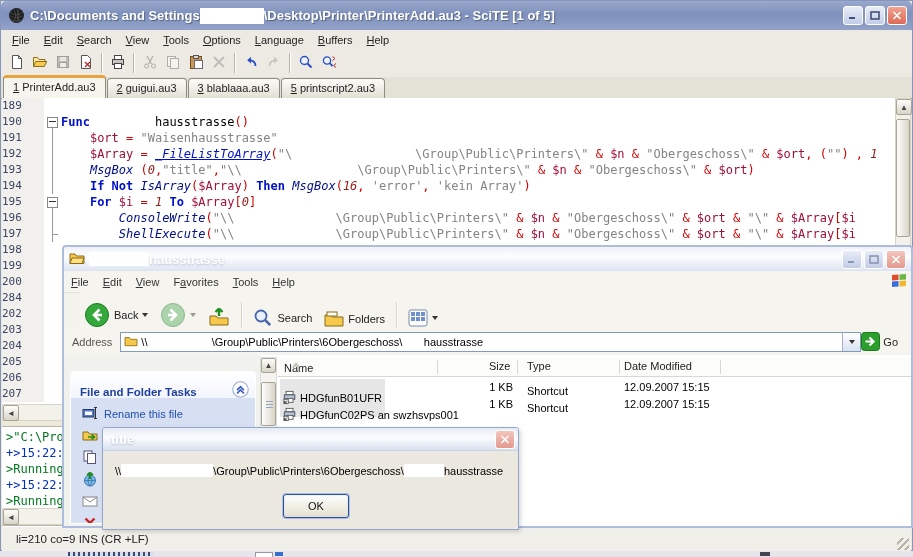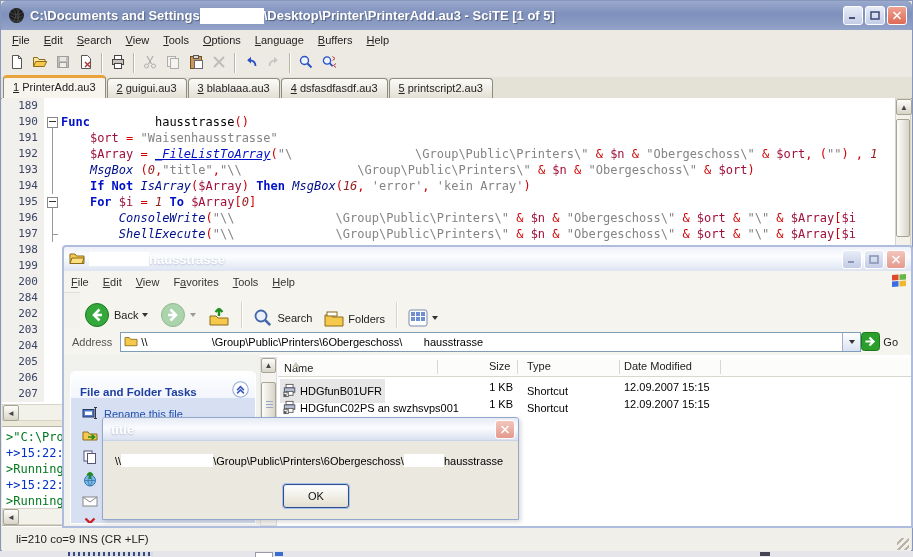--- a/index.html
+++ b/index.html
@@ -32,21 +32,21 @@
   #scite-tabbar{position:absolute;left:0;top:76px;right:0;height:21px;background:#e4e1d6;
     border-bottom:1px solid #98988c;display:flex;align-items:flex-end;padding-left:2px;}
   .tab{border:1px solid #8c8c80;border-bottom:none;border-radius:4px 4px 0 0;
        background:linear-gradient(#fcfbf8,#e2dfd4);padding:2px 9px 2px 9px;margin-right:1px;
        font-size:11px;color:#222;height:15px;line-height:14px;margin-top:16px;}
   .tab.active{background:#f6f4ec;border-top:3px solid #e8a33d;height:16px;font-weight:normal;}
   
   #editor{position:absolute;left:1px;top:97px;right:1px;height:306px;background:#fff;overflow:hidden;
           font-family:"DejaVu Sans Mono",monospace;font-size:12px;}
   .code-line{height:16px;line-height:16px;display:flex;white-space:pre;}
-  .ln{width:36px;flex:0 0 auto;text-align:right;padding-right:6px;background:#f1f0ec;
+  .ln{width:36px;flex:0 0 auto;padding-right:6px;background:#f1f0ec;
       color:#3c4566;font-size:11px;font-family:"DejaVu Sans Mono",monospace;}
   .fold{width:17px;flex:0 0 auto;position:relative;background:#fff;}
   .fold.v::before,.fold.vt::before{content:'';position:absolute;left:8px;top:0;bottom:0;width:1px;background:#999;}
   .fold.vt::after{content:'';position:absolute;left:8px;top:8px;width:6px;height:1px;background:#999;}
   .fbox{position:absolute;left:3px;top:3px;width:9px;height:9px;border:1px solid #888;background:#fff;}
   .fbox::before{content:'';position:absolute;left:1px;right:1px;top:3px;height:1px;background:#333;}
   .fold.b::after{content:'';position:absolute;left:8px;top:14px;bottom:0;width:1px;background:#999;}
   .code{flex:1;}
   .tok-kw{color:#0010c8;font-weight:bold;}
   .tok-fn{color:#000f8a;font-style:italic;}
@@ -120,29 +120,29 @@
   #task-scroll .sb-thumb{position:absolute;left:0px;top:24px;width:15px;height:44px;}
   .grip-dots{position:absolute;left:4px;top:18px;width:7px;height:8px;
     background:repeating-linear-gradient(#9aa6c2 0 1px,transparent 1px 3px);}
   
   #filelist{position:absolute;left:214px;top:0;right:0;bottom:0;background:#fff;}
   #fl-header{position:absolute;left:0;top:3px;right:0;height:18px;background:#fcfcfa;
     border-bottom:1px solid #d8d8d0;color:#222;}
   #fl-header span{position:absolute;top:2px;}
   .colsep{position:absolute;top:2px;width:1px;height:14px;background:#d8d8d0;}
   .file-row{position:absolute;left:0;right:0;height:17px;color:#000;}
-  .nmbox{position:absolute;left:2px;top:0;height:16px;display:flex;align-items:center;gap:3px;padding:4px 3px;}
+  .nmbox{position:absolute;left:2px;top:0;height:16px;display:flex;align-items:center;gap:3px;padding:11px 3px;}
   .file-row.sel .nmbox{background:#e6e6e6;}
   .fc-size{position:absolute;left:159px;width:76px;text-align:right;top:2px;}
   .fc-type{position:absolute;left:249px;top:6px;}
   .fc-date{position:absolute;left:346px;top:2px;}
   .sort-tri{display:inline-block;width:0;height:0;border-left:4px solid transparent;
     border-right:4px solid transparent;border-bottom:5px solid #cbc8ba;margin-left:8px;}
   
-  #dialog{position:absolute;left:102px;top:417px;width:417px;height:103px;z-index:40;
+  #dialog{position:absolute;left:102px;top:427px;width:417px;height:103px;z-index:40;
     background:#ebe8e0;border:1px solid #93a6cc;border-radius:3px 3px 0 0;box-sizing:border-box;
     box-shadow:2px 2px 4px rgba(0,0,0,.15);}
   #dlg-title{position:absolute;left:0;top:0;right:0;height:22px;border-radius:2px 2px 0 0;
     background:linear-gradient(#e6eaf4,#fbfcfe 45%,#d9e1f0);border-bottom:1px solid #c8d2e8;
     display:flex;align-items:center;padding-left:8px;color:#fff;font-size:13px;font-weight:bold;
     text-shadow:0 1px 2px #b0bacf;}
   #dlg-close{position:absolute;right:3px;top:2px;}
   #dlg-msg{position:absolute;left:12px;top:36px;right:6px;height:16px;color:#000;white-space:pre;}
   #dlg-msg .redact{height:13px;vertical-align:text-bottom;}
   #ok-btn{position:absolute;left:180px;top:66px;width:64px;height:22px;
@@ -275,21 +275,20 @@
               <path d="M8.6 9.1l3 3" stroke="#2a50c8" stroke-width="1.8"></path>
               <path d="M11.5 2.5l2.5 2-2.5 2" fill="none" stroke="#c03030"></path>
               <path d="M15 9.5l-2.5 2 2.5 2" fill="none" stroke="#c03030"></path>
             </svg></span>
         </span>
       </div>
     <div id="scite-tabbar">
         <div class="tab active"><u>1</u> PrinterAdd.au3</div>
         <div class="tab"><u>2</u> guigui.au3</div>
         <div class="tab"><u>3</u> blablaaa.au3</div>
-        <div class="tab"><u>4</u> dsfasdfasdf.au3</div>
         <div class="tab"><u>5</u> printscript2.au3</div>
       </div>
     <div id="editor">
         <div class="code-line"><span class="ln">189</span><span class="fold"></span><span class="code"></span></div>
         <div class="code-line"><span class="ln">190</span><span class="fold b"><i class="fbox"></i></span><span class="code"><span class="tok-kw">Func</span><span class="tok-pl">         </span><span class="tok-pl">hausstrasse</span><span class="tok-op">()</span></span></div>
         <div class="code-line"><span class="ln">191</span><span class="fold v"></span><span class="code"><span class="tok-pl">    </span><span class="tok-var">$ort</span><span class="tok-op"> = </span><span class="tok-str">"Waisenhausstrasse"</span></span></div>
         <div class="code-line"><span class="ln">192</span><span class="fold v"></span><span class="code"><span class="tok-pl">    </span><span class="tok-var">$Array</span><span class="tok-op"> = </span><span class="tok-ufn">_FileListToArray</span><span class="tok-op">(</span><span class="tok-str">"\                 \Group\Public\Printers\"</span><span class="tok-op"> &amp; </span><span class="tok-var">$n</span><span class="tok-op"> &amp; </span><span class="tok-str">"Obergeschoss\"</span><span class="tok-op"> &amp; </span><span class="tok-var">$ort</span><span class="tok-op">, (</span><span class="tok-str">""</span><span class="tok-op">) , </span><span class="tok-num">1</span></span></div>
         <div class="code-line"><span class="ln">193</span><span class="fold v"></span><span class="code"><span class="tok-pl">    </span><span class="tok-fn">MsgBox</span><span class="tok-op"> (</span><span class="tok-num">0</span><span class="tok-op">,</span><span class="tok-str">"title"</span><span class="tok-op">,</span><span class="tok-str">"\\                \Group\Public\Printers\"</span><span class="tok-op"> &amp; </span><span class="tok-var">$n</span><span class="tok-op"> &amp; </span><span class="tok-str">"Obergeschoss\"</span><span class="tok-op"> &amp; </span><span class="tok-var">$ort</span><span class="tok-op">)</span></span></div>
         <div class="code-line"><span class="ln">194</span><span class="fold v"></span><span class="code"><span class="tok-pl">    </span><span class="tok-kw">If</span><span class="tok-pl"> </span><span class="tok-kw">Not</span><span class="tok-pl"> </span><span class="tok-fn">IsArray</span><span class="tok-op">(</span><span class="tok-var">$Array</span><span class="tok-op">) </span><span class="tok-kw">Then</span><span class="tok-pl"> </span><span class="tok-fn">MsgBox</span><span class="tok-op">(</span><span class="tok-num">16</span><span class="tok-op">, </span><span class="tok-str">'error'</span><span class="tok-op">, </span><span class="tok-str">'kein Array'</span><span class="tok-op">)</span></span></div>
         <div class="code-line"><span class="ln">195</span><span class="fold b"><i class="fbox"></i></span><span class="code"><span class="tok-pl">    </span><span class="tok-kw">For</span><span class="tok-pl"> </span><span class="tok-var">$i</span><span class="tok-op"> = </span><span class="tok-num">1</span><span class="tok-pl"> </span><span class="tok-kw">To</span><span class="tok-pl"> </span><span class="tok-var">$Array</span><span class="tok-op">[</span><span class="tok-num">0</span><span class="tok-op">]</span></span></div>

